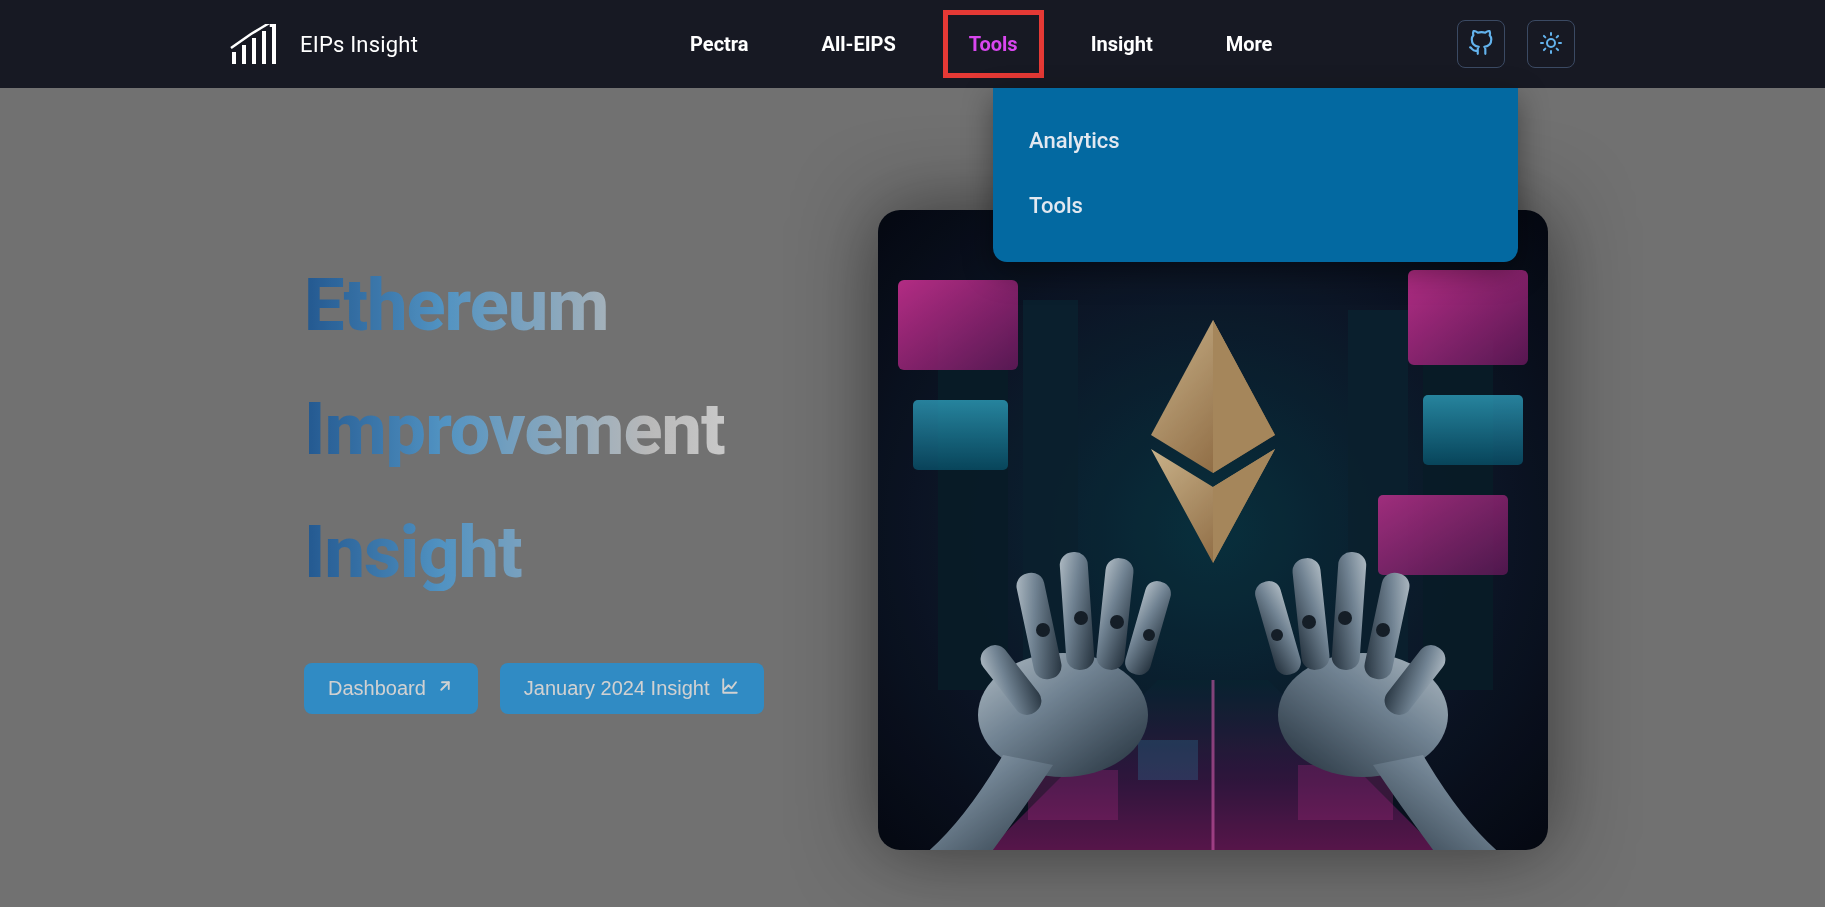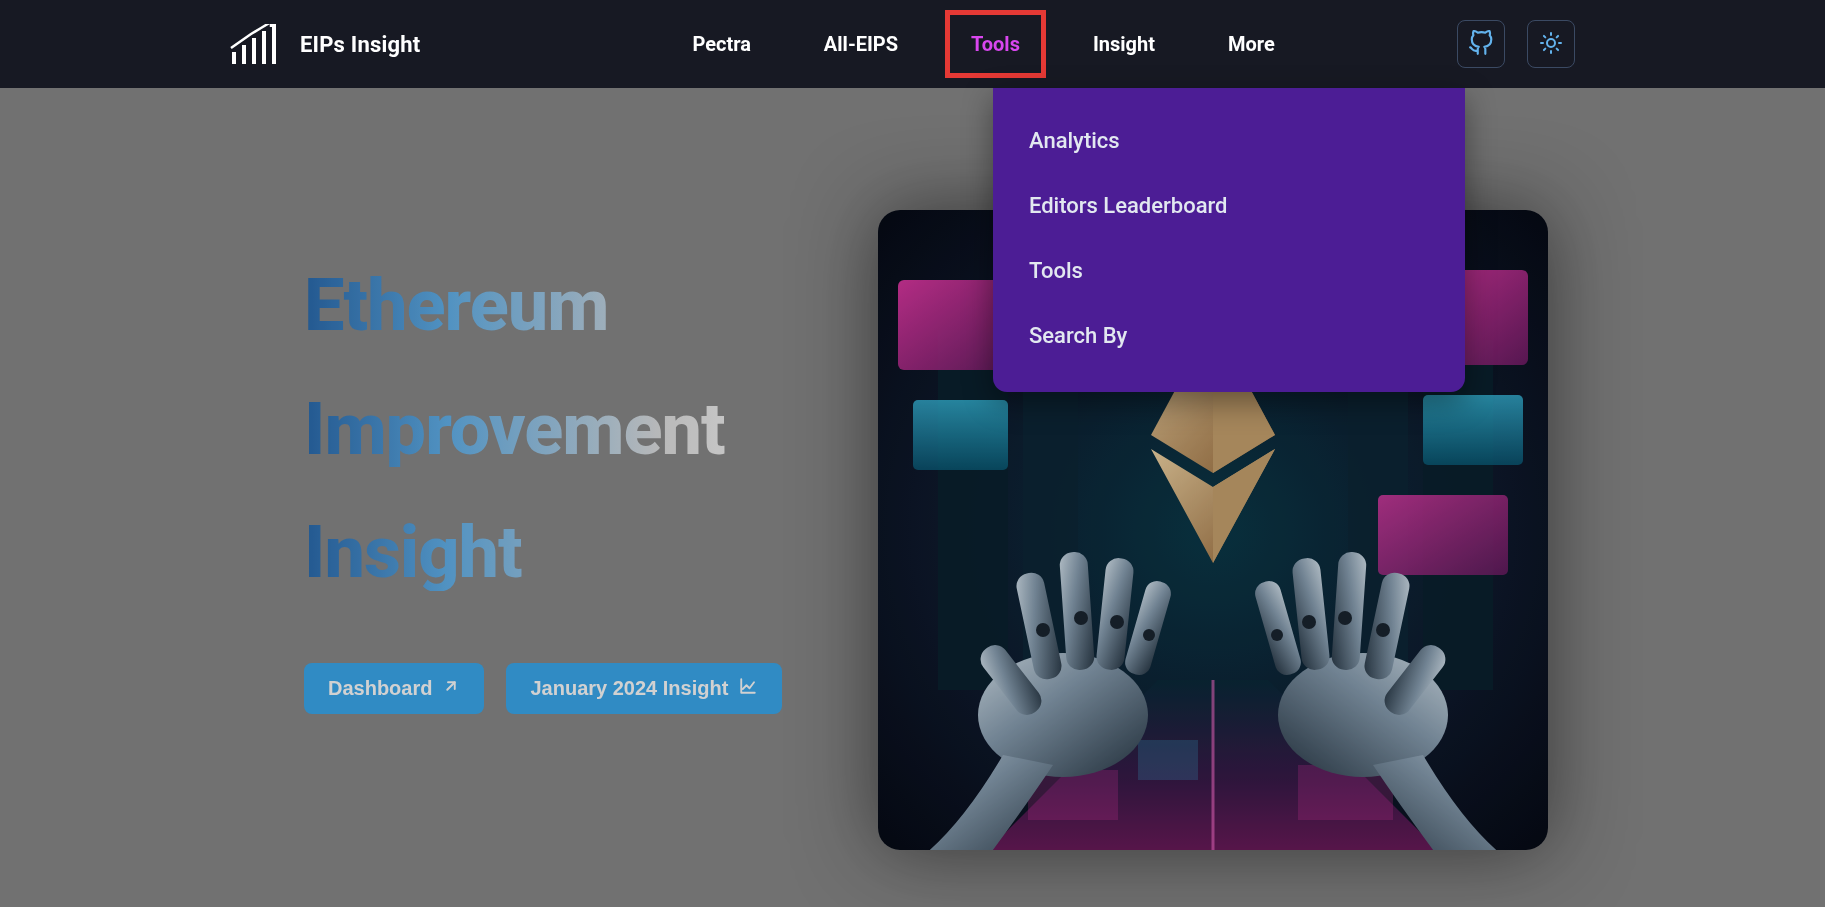--- a/index.html
+++ b/index.html
@@ -29,21 +29,21 @@
 }
 .brand {
   display: flex;
   align-items: center;
   gap: 22px;
 }
 .brand-logo svg { display: block; }
 .brand-text {
   color: #fff;
   font-size: 22px;
-  font-weight: 700;
+  font-weight: 400;
   letter-spacing: 0.2px;
 }
 .nav-center {
   display: flex;
   align-items: center;
   gap: 49px;
   margin-left: 260px;
 }
 .nav-item {
   color: #fff;
@@ -81,22 +81,22 @@
   display: flex;
   align-items: center;
   justify-content: center;
   cursor: pointer;
 }
 .icon-btn svg { stroke: #63b3ed; }
 .dropdown {
   position: absolute;
   top: 88px;
   left: 993px;
-  width: 472px;
-  background: #4c1d95;
+  width: 525px;
+  background: #0369a1;
   border-radius: 0 0 14px 14px;
   z-index: 20;
   padding: 20px 0 24px 0;
   box-shadow: 0 10px 30px rgba(0,0,0,0.4);
 }
 .dropdown-item {
   color: #e2e8f0;
   font-size: 22px;
   font-weight: 500;
   padding: 20px 36px;
@@ -138,21 +138,21 @@
   gap: 22px;
   margin-top: 72px;
 }
 .btn {
   background: #3baaf0;
   color: #fff;
   border: none;
   border-radius: 8px;
   padding: 14px 24px;
   font-size: 20px;
-  font-weight: 700;
+  font-weight: 400;
   cursor: pointer;
   display: inline-flex;
   align-items: center;
   gap: 10px;
 }
 .btn svg { stroke: #fff; }
 </style>
 </head>
 <body>
 
@@ -212,23 +212,21 @@
           <line x1="4.93" y1="19.07" x2="6.34" y2="17.66"></line>
           <line x1="17.66" y1="6.34" x2="19.07" y2="4.93"></line>
         </svg>
       </span>
     </button>
   </div>
 </div>
 
 <div class="dropdown">
   <div class="dropdown-item"><span>Analytics</span></div>
-  <div class="dropdown-item"><span>Editors Leaderboard</span></div>
   <div class="dropdown-item"><span>Tools</span></div>
-  <div class="dropdown-item"><span>Search By</span></div>
 </div>
 
 <div class="hero">
   <div class="hero-text">
     <div class="hero-word">Ethereum</div>
     <div class="hero-word">Improvement</div>
     <div class="hero-word">Insight</div>
 
     <div class="buttons">
       <button class="btn">

